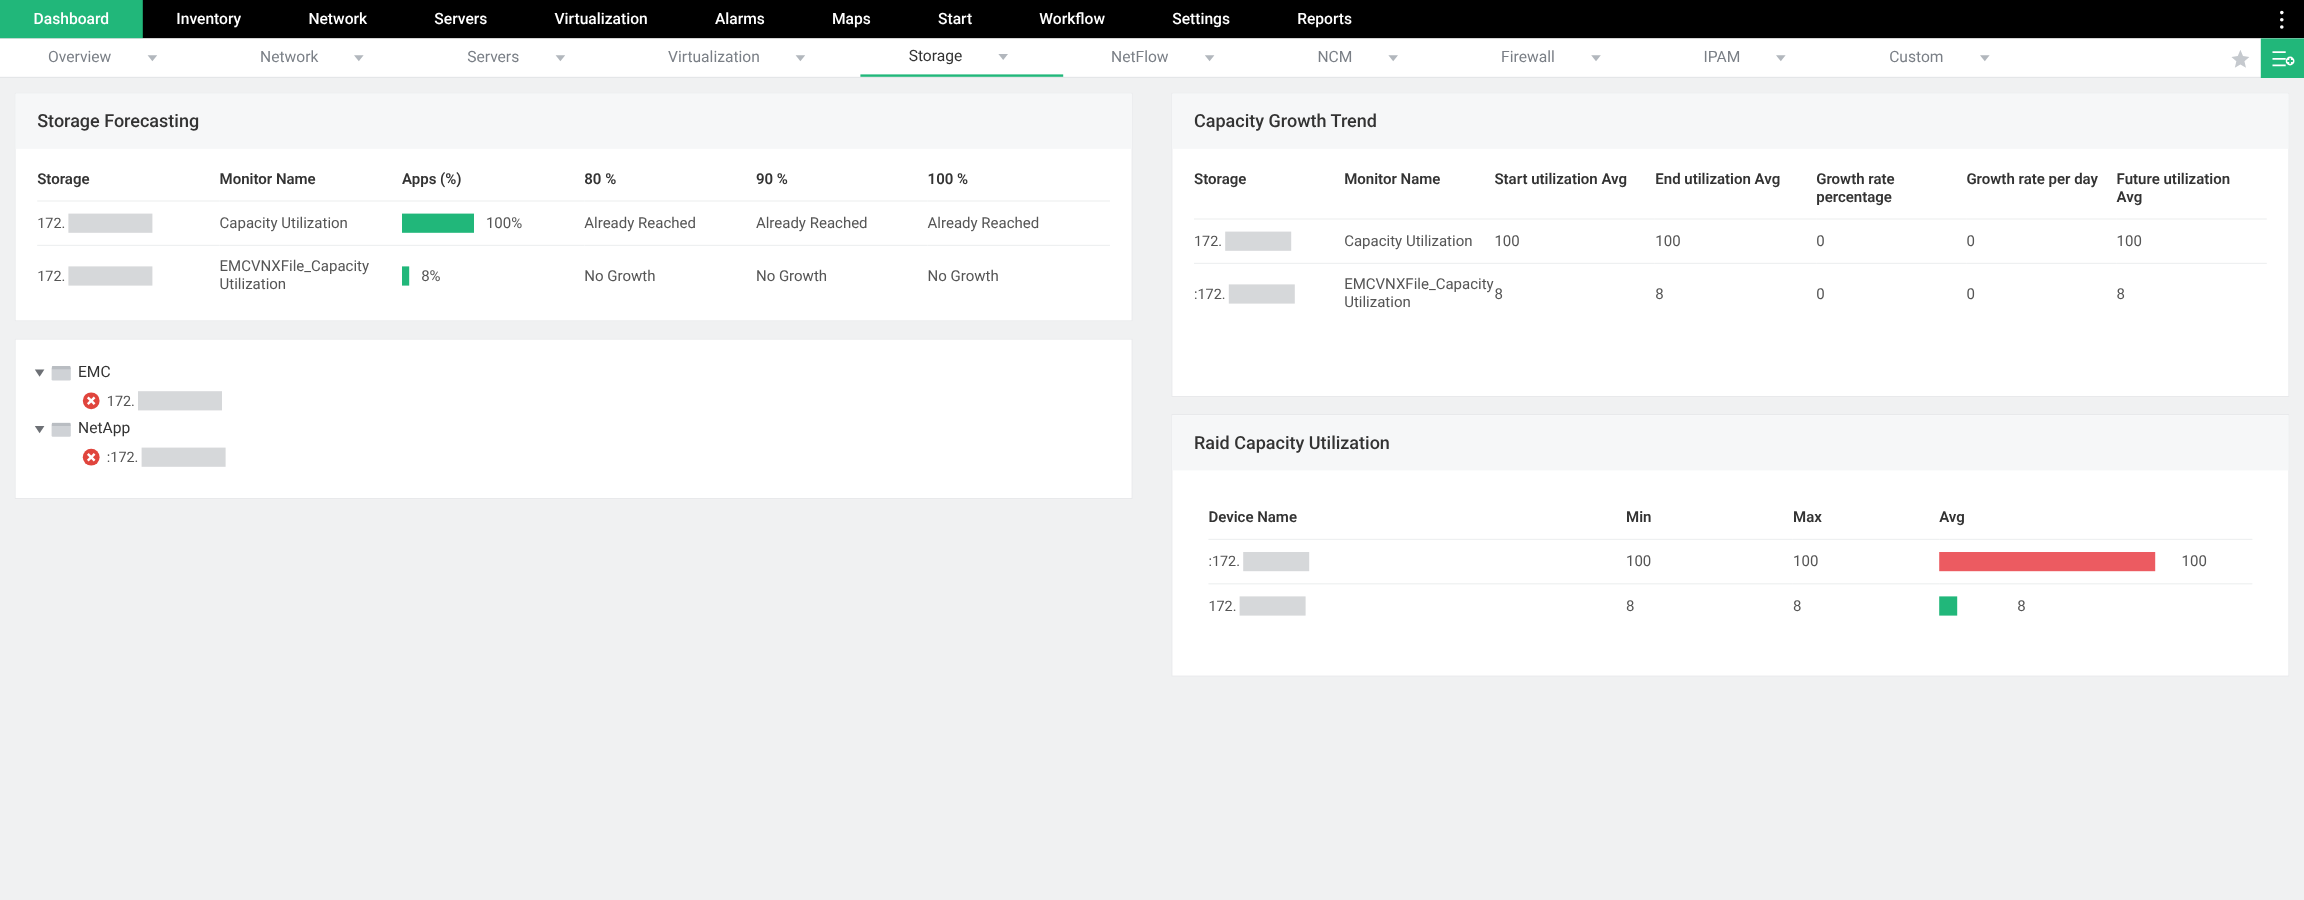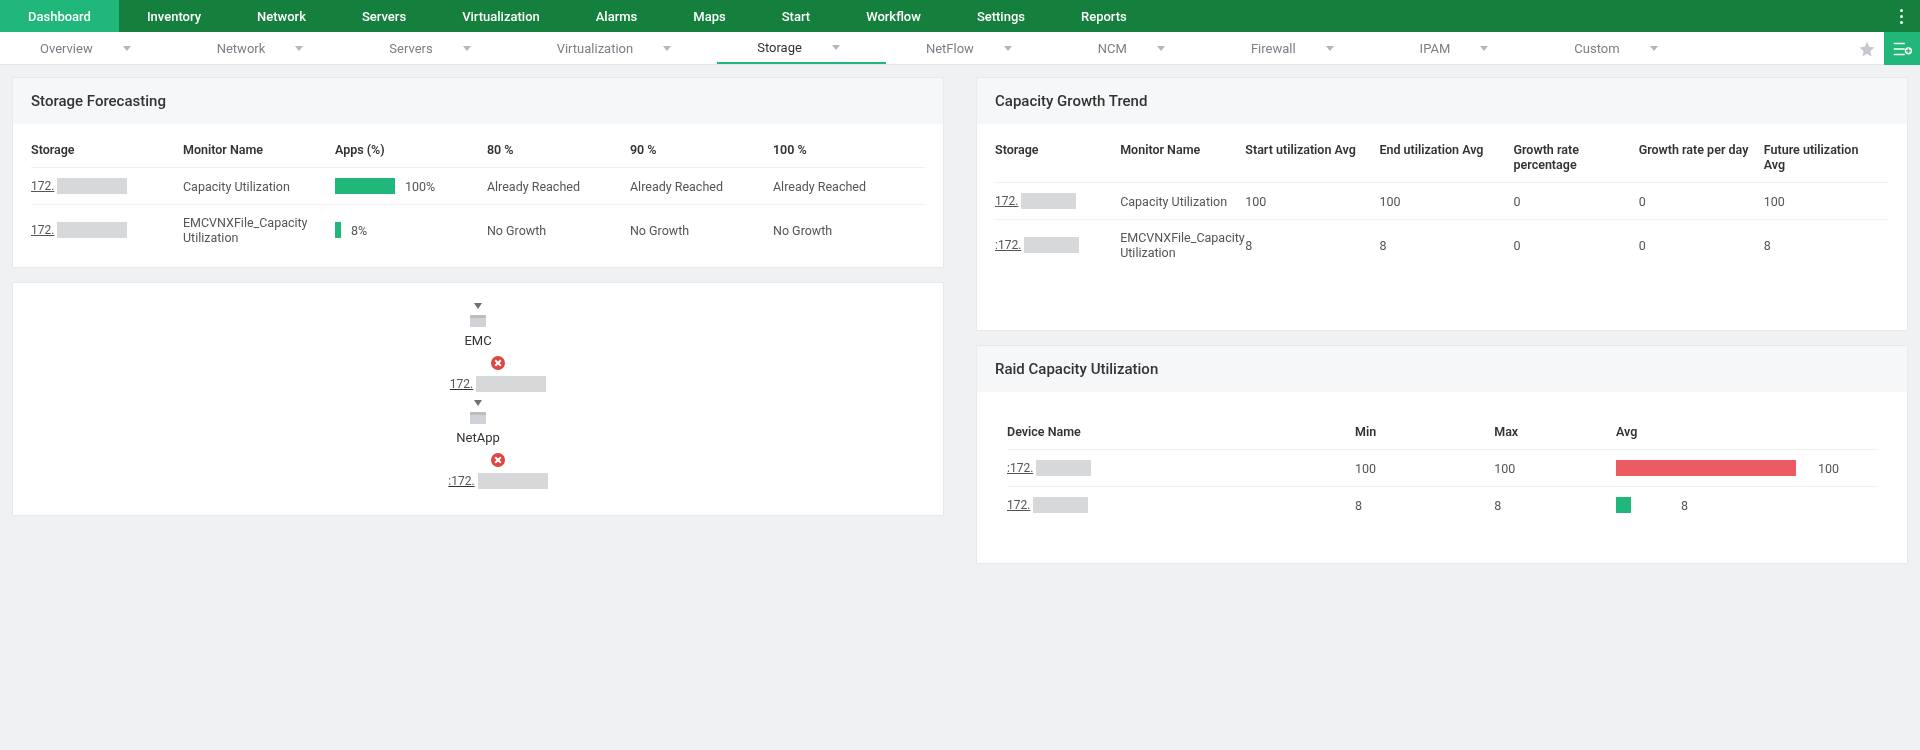--- a/index.html
+++ b/index.html
@@ -5,21 +5,21 @@
   * { box-sizing: border-box; margin: 0; padding: 0; }
   body {
     font-family: -apple-system, BlinkMacSystemFont, "Segoe UI", Roboto, Helvetica, Arial, sans-serif;
     background: #f0f1f2;
     color: #333;
     font-size: 13px;
     width: 1920px;
   }
   
   .top-nav {
-    background: #15803d;
+    background: #000000;
     height: 32px;
     display: flex;
     align-items: stretch;
     color: #fff;
     position: relative;
   }
   .top-nav-item {
     padding: 0 28px;
     display: flex;
     align-items: center;
@@ -131,37 +131,37 @@
     padding: 12px 8px 10px 0;
     vertical-align: top;
   }
   table.data td {
     padding: 10px 8px 10px 0;
     border-top: 1px solid #eef0f1;
     color: #555;
     vertical-align: middle;
   }
   .ip-mask {
-    display: inline-flex; align-items: center; text-decoration: underline;
+    display: inline-flex; align-items: center;
   }
   .ip-mask .prefix { color: #555; font-size: 12px; }
   .ip-mask .mask {
     display: inline-block; background: #d6d8da; width: 70px; height: 16px; margin-left: 3px;
   }
   .util-bar {
     display: inline-block; height: 16px; background: #21b77a; vertical-align: middle;
   }
   .util-wrap { display: flex; align-items: center; gap: 10px; }
   .raid-bar-red { display: inline-block; height: 16px; background: #ec5b61; }
   .raid-bar-green { display: inline-block; height: 16px; background: #21b77a; }
   .raid-cell { display: flex; align-items: center; gap: 22px; }
 
   
   .tree { padding: 10px 16px; font-size: 13px; color: #333; }
-  .tree-row { display: flex; align-items: center; gap: 6px; padding: 4px 0; cursor: pointer; flex-direction: column; }
+  .tree-row { display: flex; align-items: center; gap: 6px; padding: 4px 0; cursor: pointer; }
   .tree-toggle {
     width: 0; height: 0;
     border-left: 4px solid transparent;
     border-right: 4px solid transparent;
     border-top: 6px solid #6d7075;
   }
   .tree-children { padding-left: 40px; }
   .folder-icon {
     width: 16px; height: 12px; background: #cfd2d6; border-top: 3px solid #b9bdc2; border-radius: 1px;
   }

